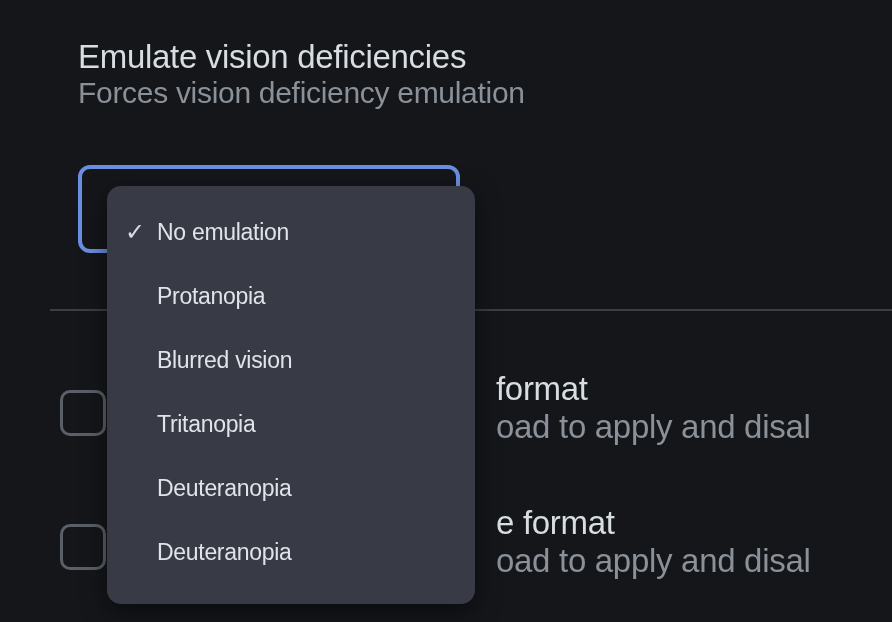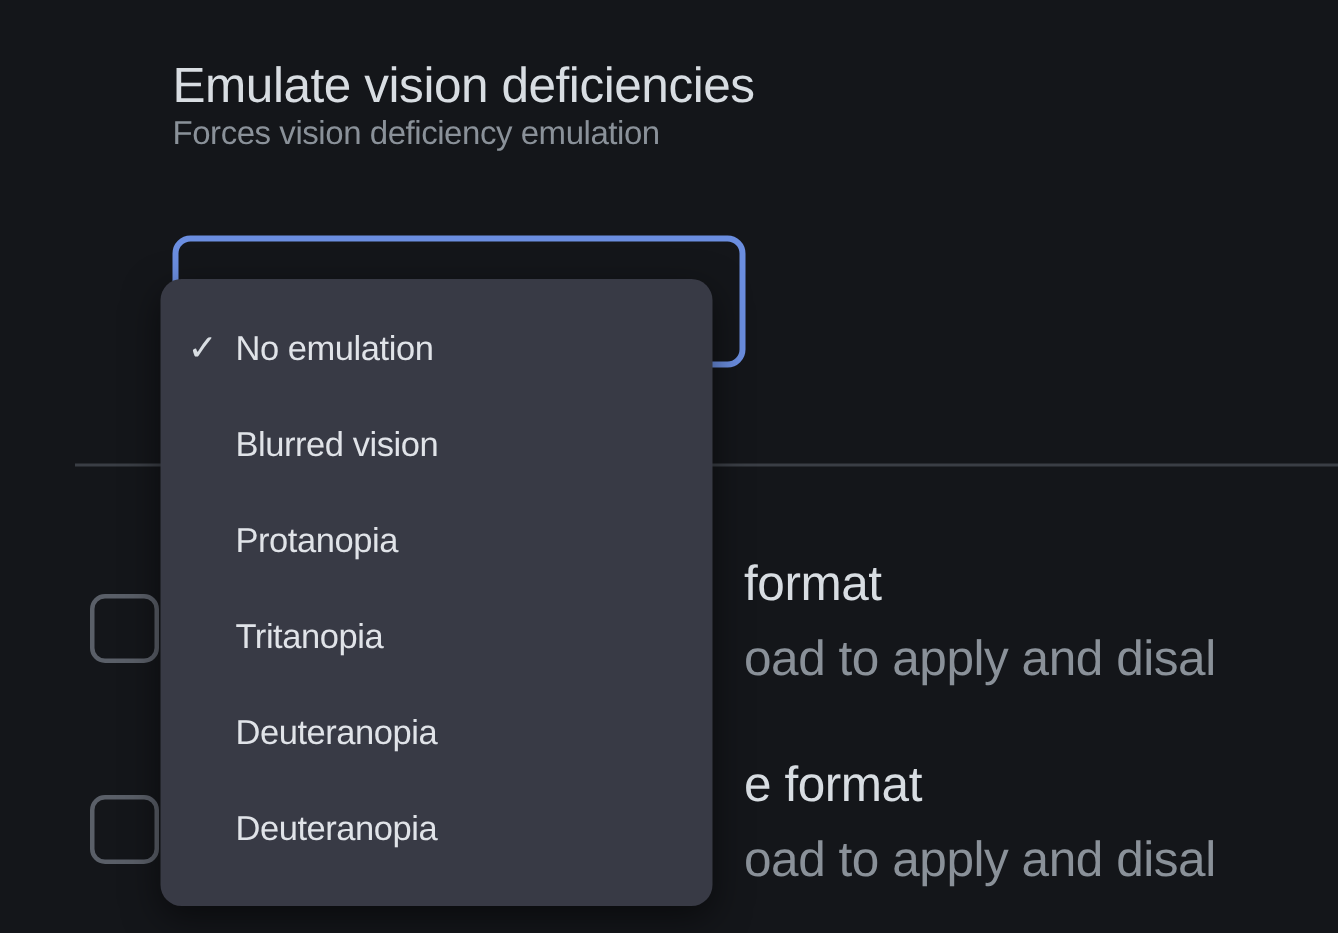--- a/index.html
+++ b/index.html
@@ -9,32 +9,32 @@
     }
     body {
       width: 892px;
       height: 622px;
       background: #14161a;
       font-family: -apple-system, BlinkMacSystemFont, "Segoe UI", Helvetica, Arial, sans-serif;
       overflow: hidden;
       position: relative;
     }
     .section {
-      padding-left: 115px;
+      padding-left: 78px;
       padding-top: 38px;
     }
     .setting-title {
       color: #d8dde2;
       font-size: 33px;
       font-weight: 400;
       letter-spacing: -0.3px;
     }
     .setting-desc {
       color: #8a9199;
-      font-size: 22px;
+      font-size: 30px;
       font-weight: 400;
       margin-top: 0px;
       letter-spacing: -0.3px;
     }
     .select-box {
       margin-top: 55px;
       width: 382px;
       height: 88px;
       border: 4px solid #6b8ee0;
       border-radius: 12px;
@@ -76,21 +76,20 @@
       color: #d8dde2;
       font-size: 33px;
       letter-spacing: -0.3px;
       white-space: nowrap;
     }
     .row-desc {
       color: #8a9199;
       font-size: 33px;
       letter-spacing: -0.3px;
       white-space: nowrap;
-      margin-top: 12px;
     }
     .dropdown {
       position: absolute;
       top: 186px;
       left: 107px;
       width: 368px;
       background: #383a45;
       border-radius: 14px;
       padding: 14px 0 20px 0;
       box-shadow: 0 8px 24px rgba(0,0,0,0.5);
@@ -143,25 +142,25 @@
   </div>
 </div>
 
 <div class="dropdown">
   <div class="dropdown-item">
     <span class="dropdown-check">✓</span>
     <span class="dropdown-label">No emulation</span>
   </div>
   <div class="dropdown-item">
     <span class="dropdown-check"></span>
-    <span class="dropdown-label">Blurred vision</span>
+    <span class="dropdown-label">Protanopia</span>
   </div>
   <div class="dropdown-item">
     <span class="dropdown-check"></span>
-    <span class="dropdown-label">Protanopia</span>
+    <span class="dropdown-label">Blurred vision</span>
   </div>
   <div class="dropdown-item">
     <span class="dropdown-check"></span>
     <span class="dropdown-label">Tritanopia</span>
   </div>
   <div class="dropdown-item">
     <span class="dropdown-check"></span>
     <span class="dropdown-label">Deuteranopia</span>
   </div>
   <div class="dropdown-item">

